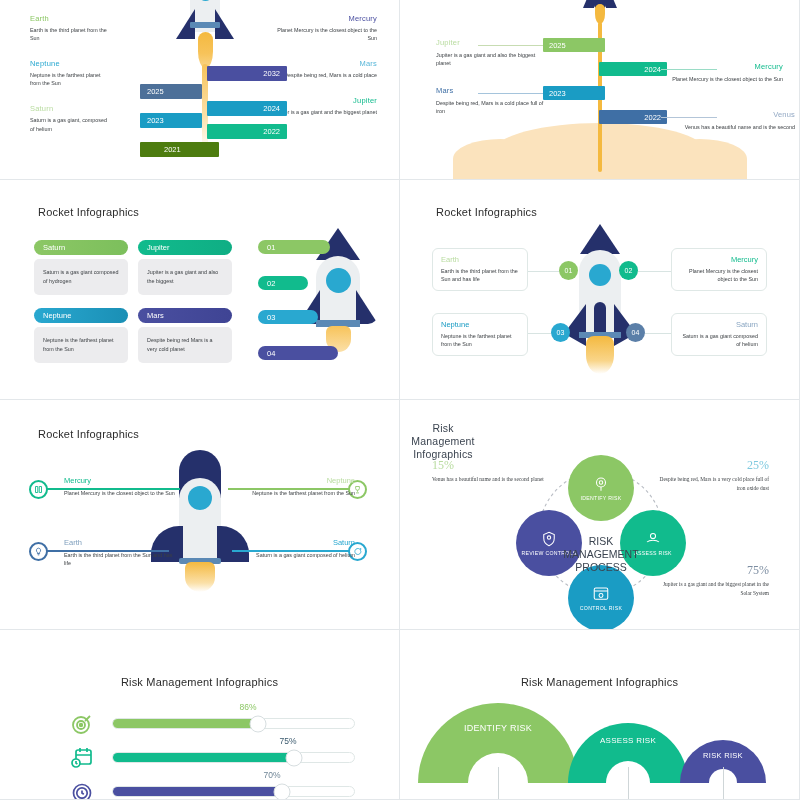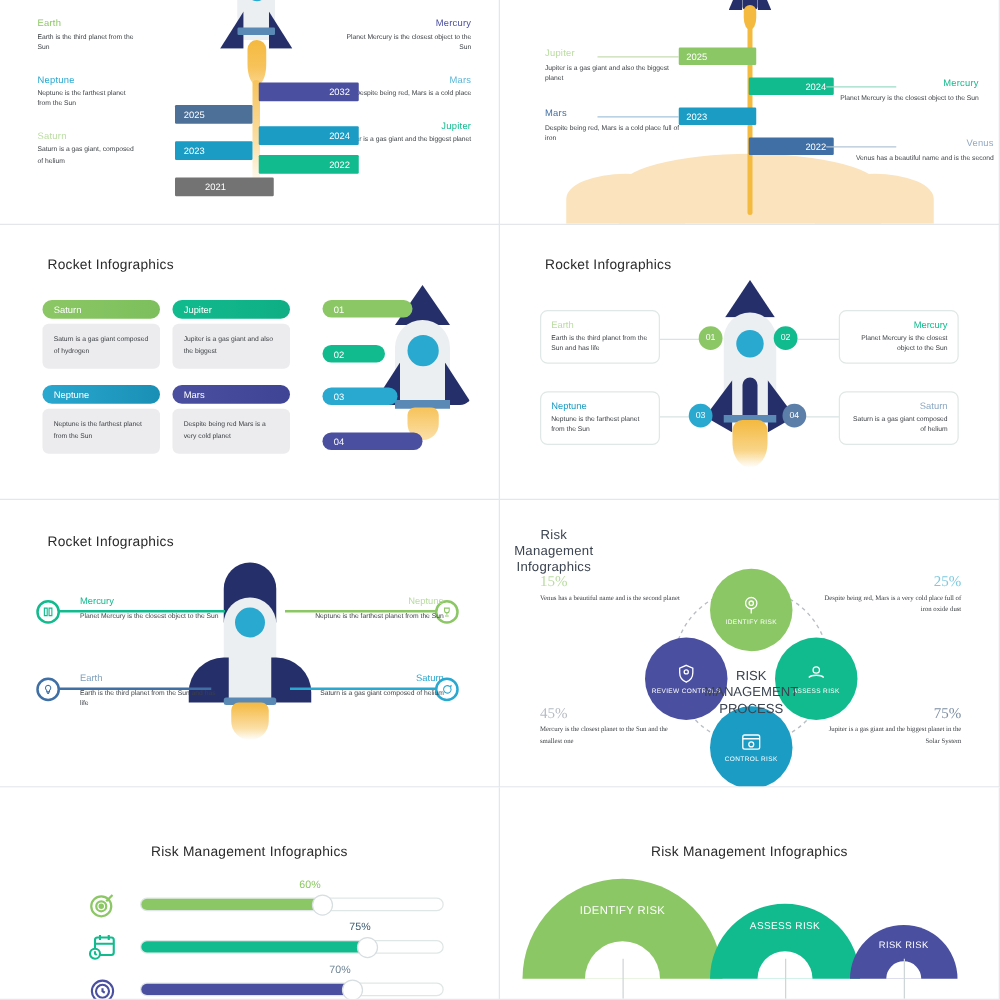--- a/index.html
+++ b/index.html
@@ -219,21 +219,21 @@
       </div>
     <div class="bar right" style="left:207px;width:73px;top:101px;background:#1a9cc4;">
       <span>2024</span>
       </div>
     <div class="bar left" style="left:140px;width:55px;top:113px;background:#1a9cc4;">
       <span>2023</span>
       </div>
     <div class="bar right" style="left:207px;width:73px;top:124px;background:#11bb8d;">
       <span>2022</span>
       </div>
-    <div class="bar left" style="left:140px;width:55px;top:142px;background:#737373;padding-left:24px;">
+    <div class="bar left" style="left:140px;width:55px;top:142px;background:#4d7c0f;padding-left:24px;">
       <span>2021</span>
       </div>
   </div>
 
   <div class="panel p2">
     <div class="cloud"></div>
     <div class="stem" style="left:198px;top:22px;height:150px;"></div>
 
     <div style="position:absolute;left:183px;top:-26px;width:34px;height:50px;">
       <div style="position:absolute;left:11px;top:0;width:12px;height:34px;background:#25306b;border-radius:6px 6px 3px 3px;"></div>
@@ -482,24 +482,20 @@
     <div class="center" style="left:158px;top:135px;">RISK MANAGEMENT PROCESS</div>
 
     <div class="stat" style="left:32px;top:58px;text-align:left;">
       <div class="pc" style="color:#b9dca0">15%</div>
       <div class="d">Venus has a beautiful name and is the second planet</div>
     </div>
     <div class="stat" style="right:30px;top:58px;text-align:right;">
       <div class="pc" style="color:#7ec9df">25%</div>
       <div class="d">Despite being red, Mars is a very cold place full of iron oxide dust</div>
     </div>
-    <div class="stat" style="left:32px;top:163px;text-align:left;">
-      <div class="pc" style="color:#b6bcc4">45%</div>
-      <div class="d">Mercury is the closest planet to the Sun and the smallest one</div>
-    </div>
     <div class="stat" style="right:30px;top:163px;text-align:right;">
       <div class="pc" style="color:#7d8ea2">75%</div>
       <div class="d">Jupiter is a gas giant and the biggest planet in the Solar System</div>
     </div>
   </div>
 
   <div class="panel p7">
     <div class="ptitle center" style="top:46px;">Risk Management Infographics</div>
 
     <div class="row" style="top:76px;">
@@ -508,21 +504,21 @@
             <circle cx="11" cy="13" r="8"></circle>
             <circle cx="11" cy="13" r="4"></circle>
             <circle cx="11" cy="13" r="1.3" fill="#8cc765"></circle>
             <path d="M15 9l5-5"></path>
           </svg>
       </div>
       <div class="track">
         <div class="fill" style="width:60%;background:#8cc765;"></div>
         <div class="knob" style="left:60%;"></div>
       </div>
-      <div class="pct" style="left:178px;color:#8cc765;">60%</div>
+      <div class="pct" style="left:178px;color:#8cc765;">86%</div>
     </div>
 
     <div class="row" style="top:110px;">
       <div class="sico">
         <svg width="24" height="24" viewBox="0 0 24 24" fill="none" stroke="#11bb8d" stroke-width="1.7">
             <rect x="6" y="4" width="15" height="14" rx="2"></rect>
             <path d="M6 9h15M10 2v4M17 2v4"></path>
             <circle cx="6" cy="17" r="4" fill="#fff"></circle>
             <path d="M6 15v2l1.4 1"></path>
           </svg>

